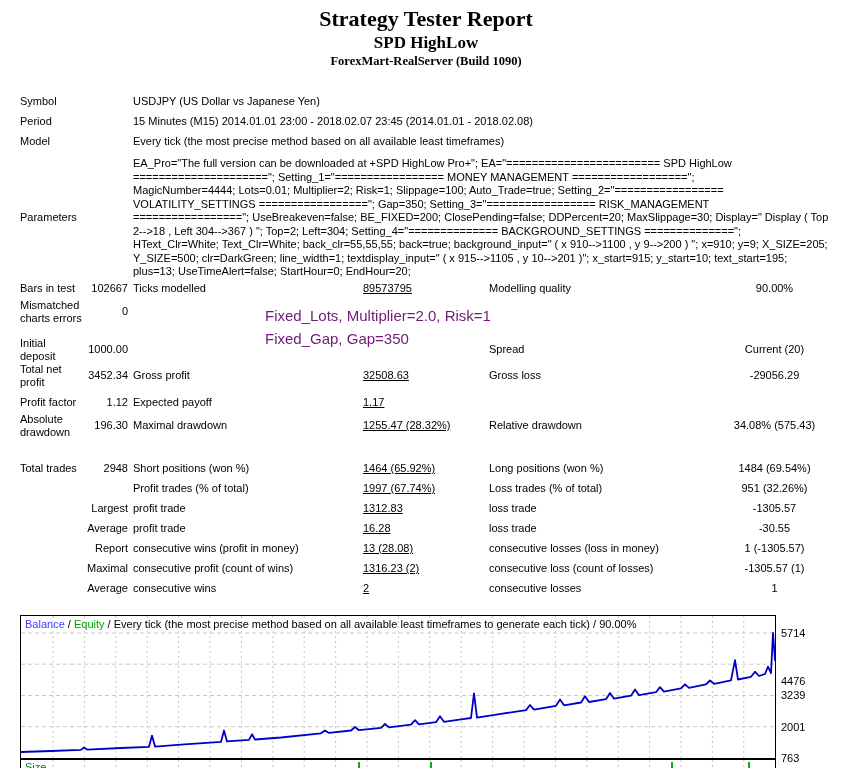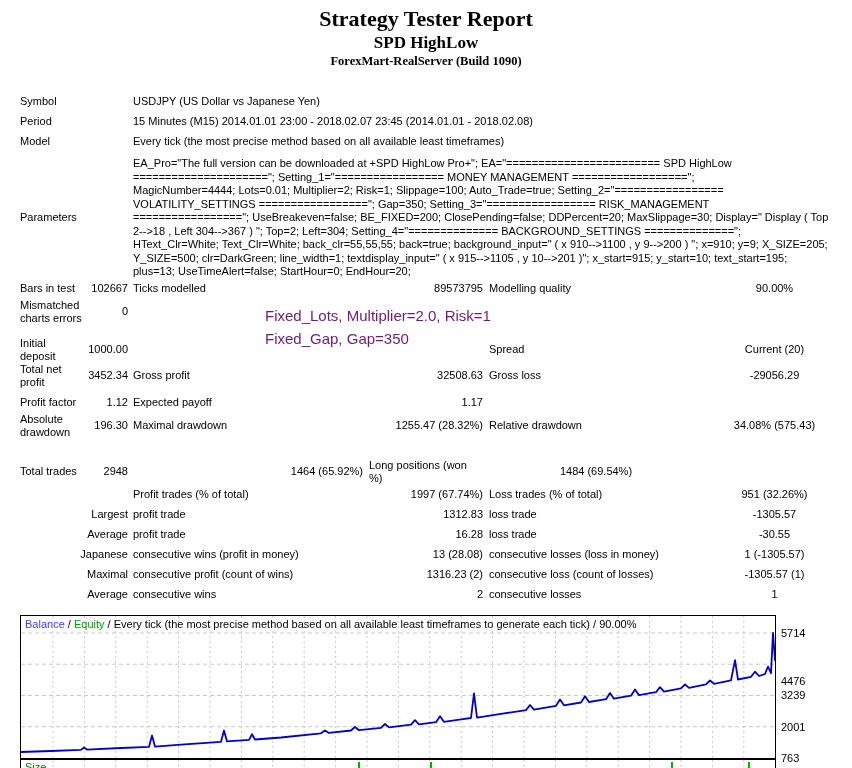--- a/index.html
+++ b/index.html
@@ -14,21 +14,21 @@
 
   
   .tbl{margin:22px 0 0 20px;width:820px;}
   .row{display:grid;grid-template-columns:108px 235px 120px 226px 131px;min-height:20px;align-items:center;}
   .row > div{line-height:13px;}
   .ab{display:flex;align-items:center;height:100%;}
   .ab .lbl{width:64px;flex:none;}
   .ab .val{flex:1;text-align:right;white-space:nowrap;}
   .cv{grid-column:2 / span 4;padding-left:5px;}
   .c3{padding-left:5px;}
-  .c4{text-align:right;white-space:nowrap;}
+  .c4{text-align:left;white-space:nowrap;text-decoration:underline;}
   .c5{padding-left:6px;}
   .c6{text-align:center;white-space:nowrap;}
   .params-lines{line-height:13.5px;}
   .pline{line-height:13.5px;white-space:nowrap;}
   .mt4{margin-top:4px;}.mt6{margin-top:6px;}.mt8{margin-top:0;}
   .mt12{margin-top:12px;}.mt20{margin-top:20px;}
 
   
   .red-note{position:absolute;left:265px;top:304px;font-size:15px;line-height:23px;}
 
@@ -144,20 +144,21 @@
         <div class="c3">Maximal drawdown</div>
         <div class="c4">1255.47 (28.32%)</div>
         <div class="c5">Relative drawdown</div>
         <div class="c6">34.08% (575.43)</div>
       </div>
       <div class="row mt20">
         <div class="ab">
           <div class="lbl">Total trades</div>
           <div class="val">2948</div>
         </div>
+        <div class="c3">Short positions (won %)</div>
         <div class="c4">1464 (65.92%)</div>
         <div class="c5">Long positions (won %)</div>
         <div class="c6">1484 (69.54%)</div>
       </div>
       <div class="row ">
         <div class="ab"></div>
         <div class="c3">Profit trades (% of total)</div>
         <div class="c4">1997 (67.74%)</div>
         <div class="c5">Loss trades (% of total)</div>
         <div class="c6">951 (32.26%)</div>
@@ -175,21 +176,21 @@
         <div class="ab">
           <div class="val">Average</div>
         </div>
         <div class="c3">profit trade</div>
         <div class="c4">16.28</div>
         <div class="c5">loss trade</div>
         <div class="c6">-30.55</div>
       </div>
       <div class="row ">
         <div class="ab">
-          <div class="val">Japanese</div>
+          <div class="val">Report</div>
         </div>
         <div class="c3">consecutive wins (profit in money)</div>
         <div class="c4">13 (28.08)</div>
         <div class="c5">consecutive losses (loss in money)</div>
         <div class="c6">1 (-1305.57)</div>
       </div>
       <div class="row ">
         <div class="ab">
           <div class="val">Maximal</div>
         </div>

